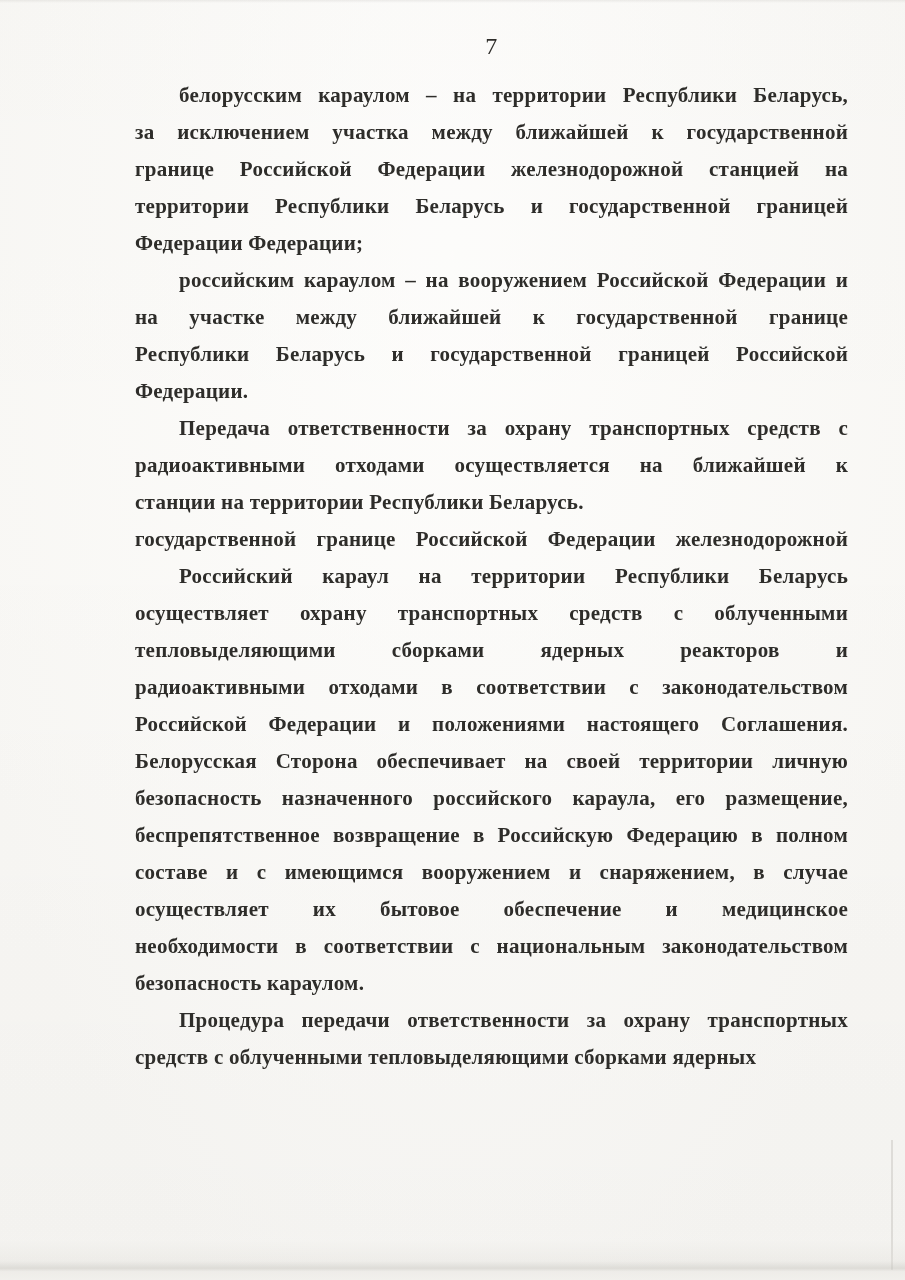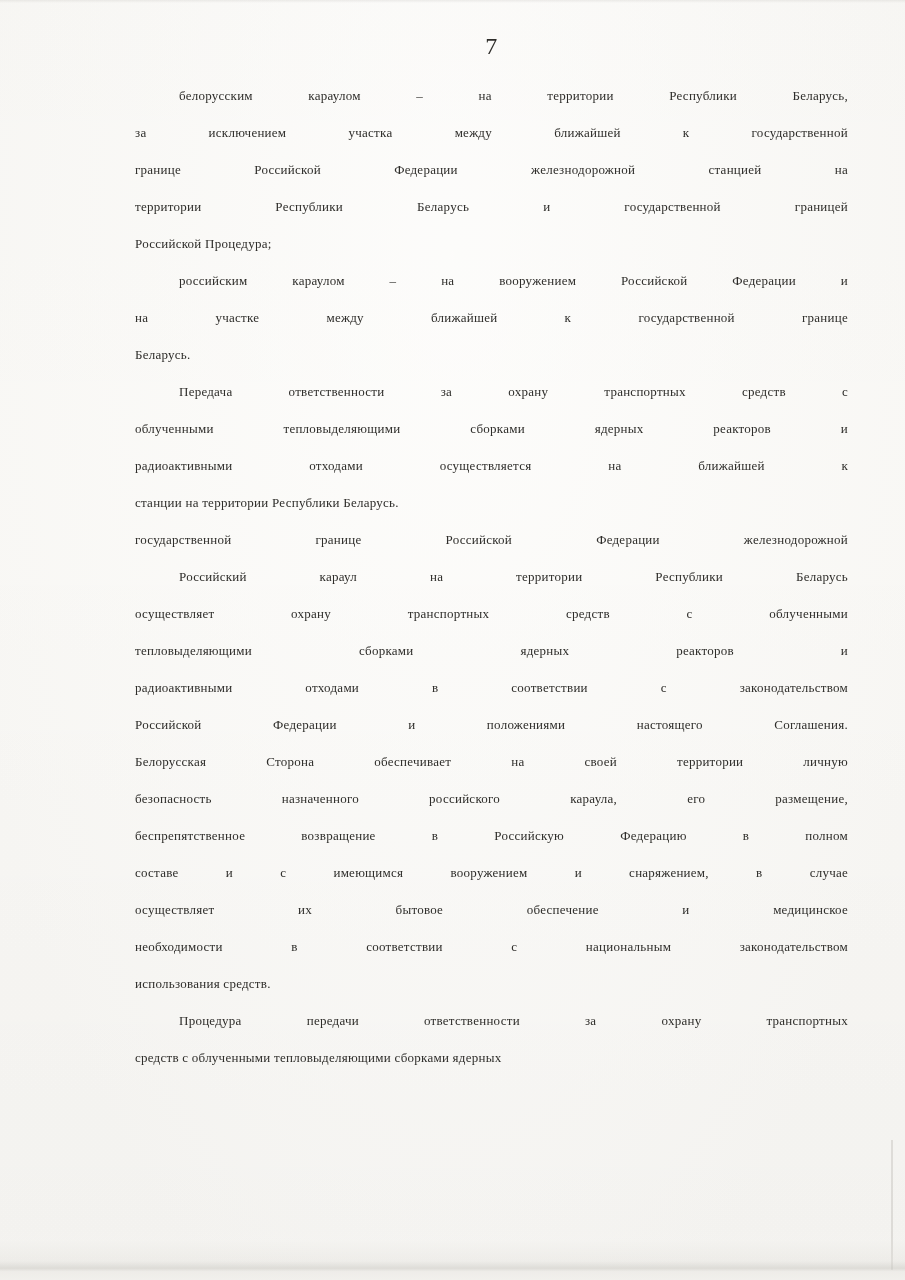--- a/index.html
+++ b/index.html
@@ -34,23 +34,24 @@
     width: 713px;
     text-align: center;
     font-size: 24px;
     letter-spacing: 0.5px;
   }
   .text-block {
     position: absolute;
     top: 77px;
     left: 135px;
     width: 713px;
-    font-size: 13px;
+    font-size: 21px;
     line-height: 37px;
     letter-spacing: 0.25px;
+    font-weight: bold;
   }
   .para {
     margin: 0;
   }
   .line {
     height: 37px;
     overflow: hidden;
     text-align: justify;
     text-align-last: justify;
   }
@@ -98,47 +99,47 @@
   <div class="scan-shadow-top"></div>
 
   <div class="page-number">7</div>
 
   <div class="text-block">
       <div class="para">
         <div class="line first">белорусским караулом – на территории Республики Беларусь,</div>
         <div class="line">за исключением участка между ближайшей к государственной</div>
         <div class="line">границе Российской Федерации железнодорожной станцией на</div>
         <div class="line">территории Республики Беларусь и государственной границей</div>
-        <div class="line last">Российской Процедура;</div>
+        <div class="line last">Федерации Федерации;</div>
       </div>
       <div class="para">
         <div class="line first">российским караулом – на вооружением Российской Федерации и</div>
         <div class="line">на участке между ближайшей к государственной границе</div>
-        <div class="line last">Беларусь.</div>
+        <div class="line">Республики Беларусь и государственной границей Российской</div>
+        <div class="line last">Федерации.</div>
       </div>
       <div class="para">
         <div class="line first">Передача ответственности за охрану транспортных средств с</div>
-        <div class="line">облученными тепловыделяющими сборками ядерных реакторов и</div>
         <div class="line">радиоактивными отходами осуществляется на ближайшей к</div>
         <div class="line last">станции на территории Республики Беларусь.</div>
         <div class="line">государственной границе Российской Федерации железнодорожной</div>
       </div>
       <div class="para">
         <div class="line first">Российский караул на территории Республики Беларусь</div>
         <div class="line">осуществляет охрану транспортных средств с облученными</div>
         <div class="line">тепловыделяющими сборками ядерных реакторов и</div>
         <div class="line">радиоактивными отходами в соответствии с законодательством</div>
         <div class="line">Российской Федерации и положениями настоящего Соглашения.</div>
         <div class="line">Белорусская Сторона обеспечивает на своей территории личную</div>
         <div class="line">безопасность назначенного российского караула, его размещение,</div>
         <div class="line">беспрепятственное возвращение в Российскую Федерацию в полном</div>
         <div class="line">составе и с имеющимся вооружением и снаряжением, в случае</div>
         <div class="line">осуществляет их бытовое обеспечение и медицинское</div>
         <div class="line">необходимости в соответствии с национальным законодательством</div>
-        <div class="line last">использования средств.</div>
+        <div class="line last">безопасность караулом.</div>
       </div>
       <div class="para">
         <div class="line first">Процедура передачи ответственности за охрану транспортных</div>
         <div class="line last">средств с облученными тепловыделяющими сборками ядерных</div>
       </div>
     </div>
 
   <div class="scan-edge-right"></div>
   <div class="scan-edge-bottom"></div>
 </div>

